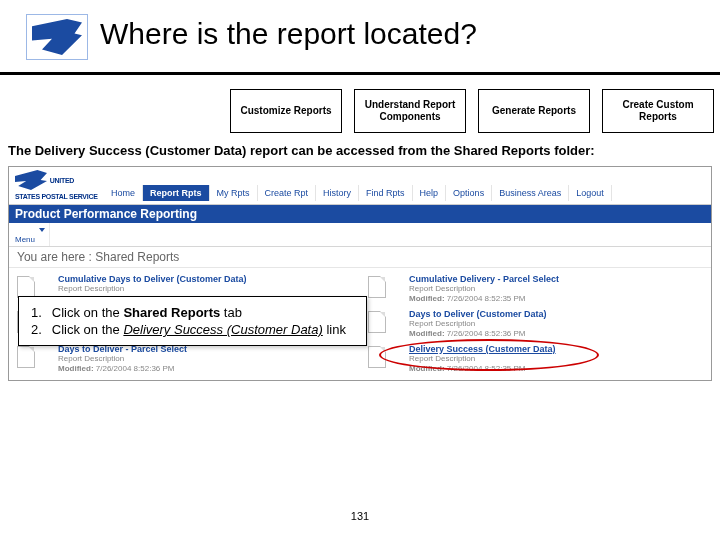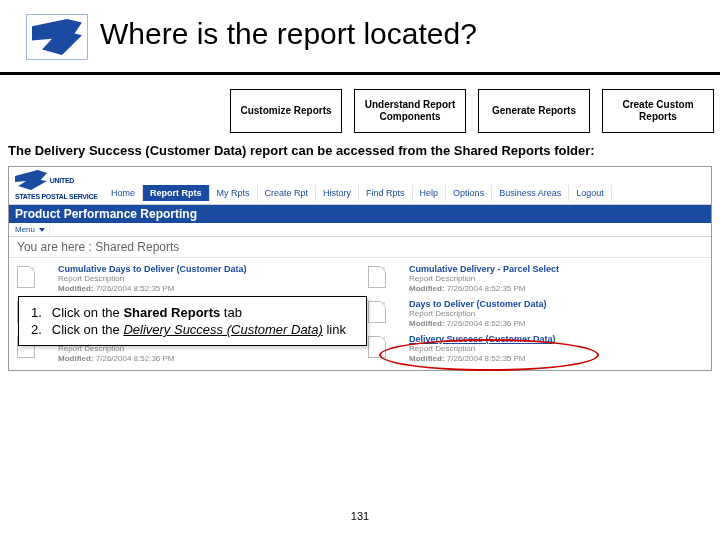--- a/index.html
+++ b/index.html
@@ -15,21 +15,21 @@
   .intro { font-size: 13px; font-weight: bold; margin: 8px 0 8px 8px; }
   .screenshot { margin: 0 8px; border: 1px solid #999; font-size: 10px; position: relative; filter: blur(0.15px); }
   .ss-top { display: flex; align-items: center; background: #fff; border-bottom: 1px solid #ccc; }
   .ss-logo { width: 95px; padding: 3px 6px; }
   .ss-usps-text { font-size: 7px; color: #003087; font-weight: bold; letter-spacing: -0.3px; }
   .ss-nav { display: flex; flex: 1; }
   .ss-tab { padding: 3px 7px; font-size: 9px; color: #1b4ba1; border-right: 1px solid #e4e4e4; position: relative; margin-top: 14px; }
   .ss-tab.active { background: #1b4ba1; color: #fff; font-weight: bold; }
   .ss-stripe { background: #1b4ba1; color: #fff; font-size: 12px; padding: 2px 6px; font-weight: bold; }
   .ss-toolbar { display: flex; border-bottom: 1px solid #d6d6d6; background: #fff; }
-  .ss-tool { padding: 2px 14px 2px 6px; font-size: 8px; color: #1b4ba1; border-right: 1px solid #eaeaea; position: relative; }
+  .ss-tool { padding: 12px 14px 2px 6px; font-size: 8px; color: #1b4ba1; border-right: 1px solid #eaeaea; position: relative; }
   .ss-tool::after { content: ""; position: absolute; right: 4px; top: 5px; border-left: 3px solid transparent; border-right: 3px solid transparent; border-top: 4px solid #1b4ba1; }
   .ss-crumb { font-size: 12px; color: #666; padding: 3px 8px; border-bottom: 1px solid #e6e6e6; background: #fff; }
   .ss-grid { display: grid; grid-template-columns: 1fr 1fr; gap: 4px 16px; padding: 6px 8px; }
   .folder { display: flex; gap: 23px; align-items: flex-start; }
   .folder-ic { width: 18px; height: 22px; background: #fff; border: 1px solid #bbb; position: relative; flex: 0 0 18px; margin-top: 2px; }
   .folder-ic::before { content: ""; position: absolute; top: -1px; right: -1px; border-left: 6px solid transparent; border-top: 6px solid #fff; }
   .folder-ic::after { content: ""; position: absolute; top: 0; right: 0; border-left: 5px solid transparent; border-top: 5px solid #ddd; }
   .folder-meta { font-size: 8px; color: #888; line-height: 1.3; }
   .folder-name { font-size: 9px; color: #1b4ba1; font-weight: bold; }
   .folder-name.hl { text-decoration: underline; }

